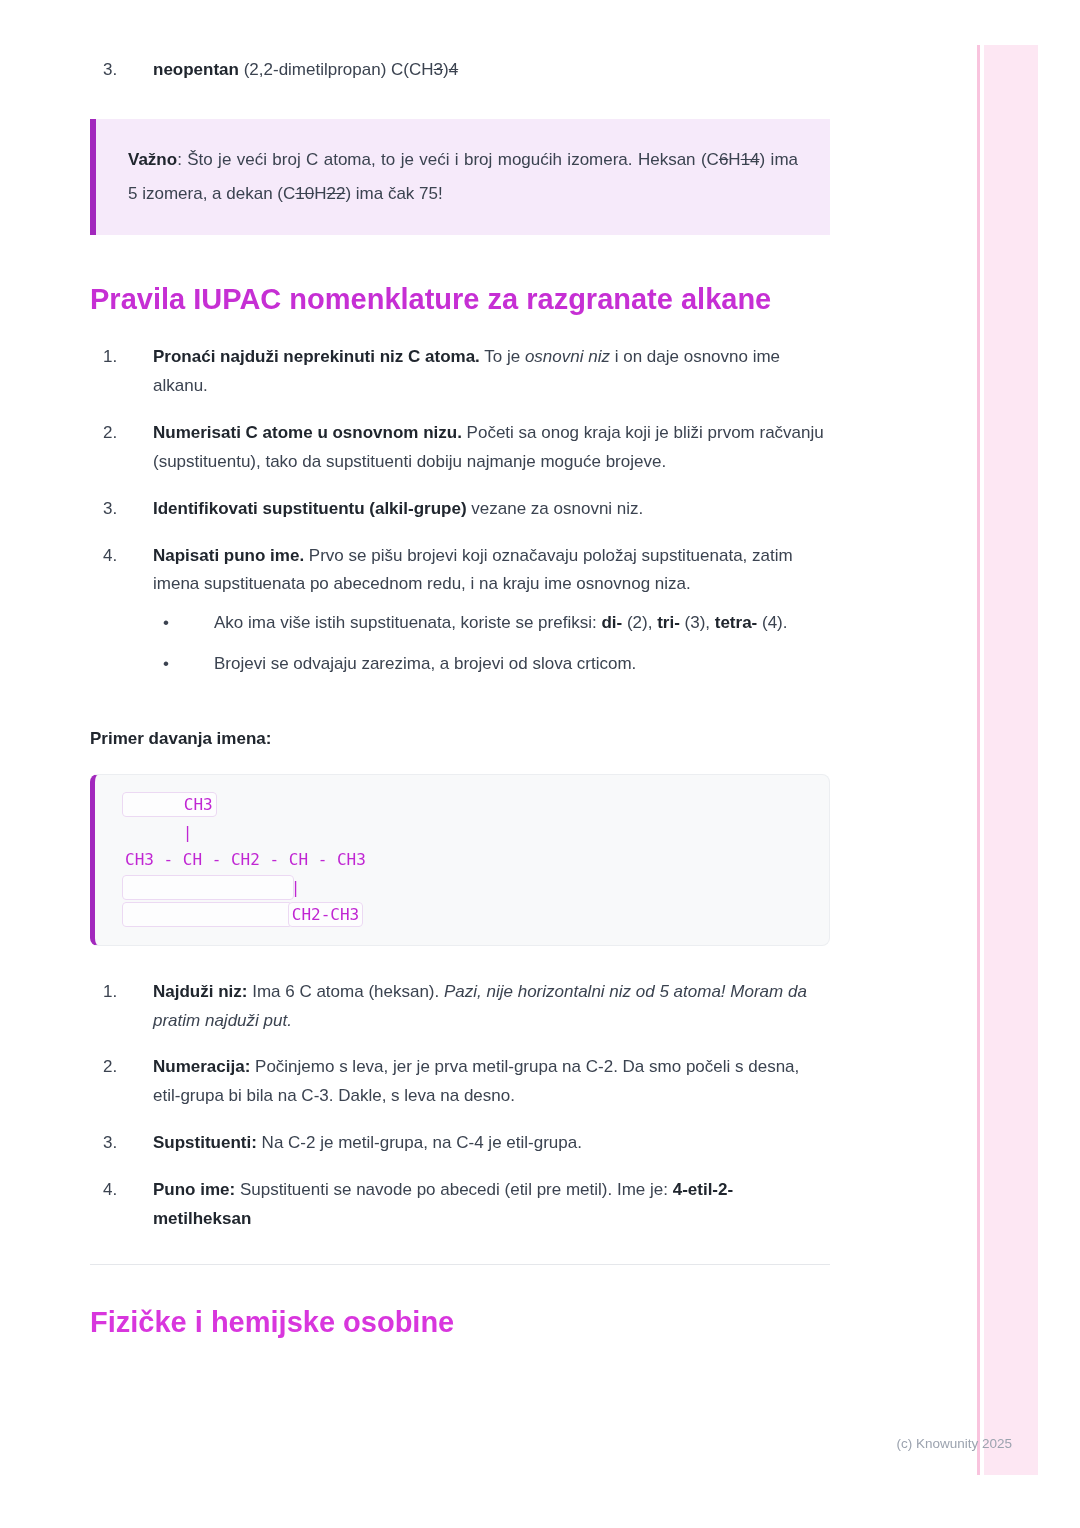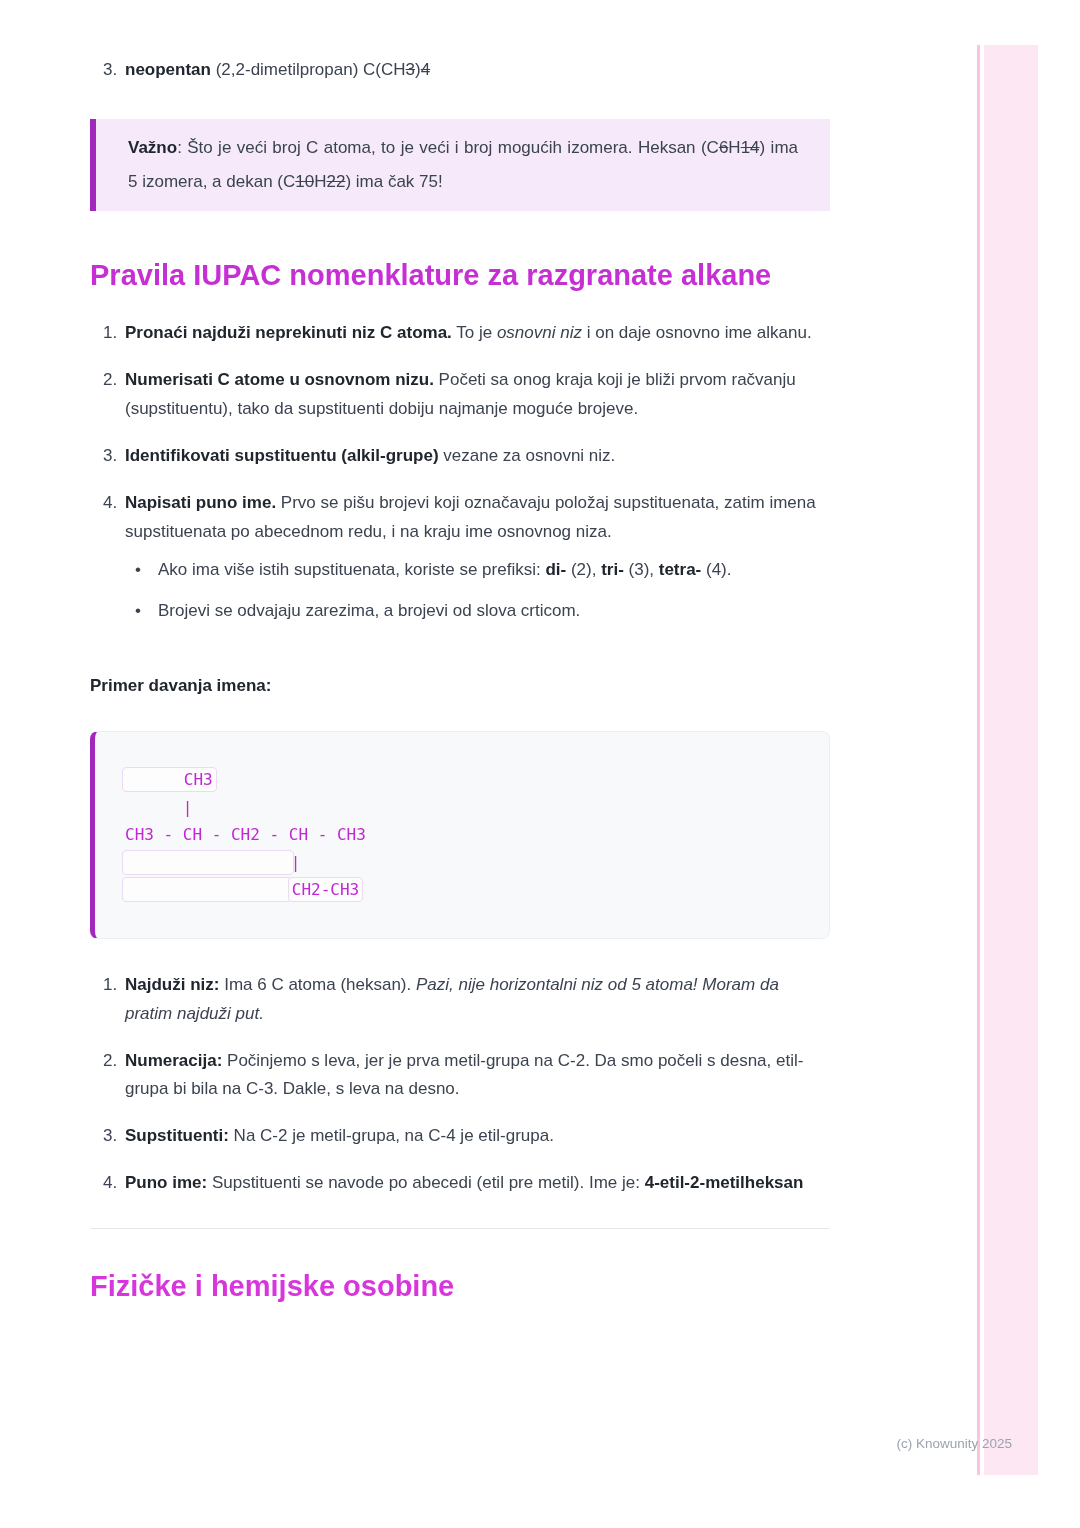--- a/index.html
+++ b/index.html
@@ -55,27 +55,27 @@
     font-size: 17px;
     line-height: 1.7;
   }
   .b { font-weight: 700; color: var(--bold); }
   .i { font-style: italic; }
   .strike { text-decoration: line-through; }
 
   .list-item { display: flex; margin-bottom: 18px; }
   .ol { padding-left: 13px; }
   .marker { flex: 0 0 22px; }
-  .item-body { flex: 1 1 auto; }
+  .item-body { flex: 1 1 auto; margin-left: 28px; }
   .intro-item { padding-left: 13px; margin-bottom: 34px; }
 
   .callout {
     background: var(--callout-bg);
     border-left: 6px solid var(--callout-border);
-    padding: 12px 32px;
+    padding: 24px 32px;
     margin: 0 0 46px 0;
   }
   .callout-text {
     text-align: justify;
     line-height: 2.0;
   }
 
   .section-heading {
     color: var(--heading);
     font-size: 29px;
@@ -83,28 +83,28 @@
     line-height: 1.25;
     margin: 0 0 26px 0;
   }
 
   .ul { padding-left: 10px; margin-top: 10px; }
   .bullet-item { display: flex; margin-bottom: 12px; }
   .bullet-marker { flex: 0 0 23px; }
 
   .rules-list { margin-bottom: 34px; }
 
-  .example-label { font-weight: 700; color: var(--bold); margin-bottom: 30px; }
+  .example-label { font-weight: 700; color: var(--bold); margin-bottom: 20px; }
 
   .code-block {
     background: var(--code-bg);
     border: 1px solid #eceef1;
     border-left: 5px solid var(--code-border);
     border-radius: 8px;
-    padding: 34px 30px;
+    padding: 16px 30px;
     margin: 0 0 32px 0;
     font-family: "DejaVu Sans Mono", "Liberation Mono", monospace;
     font-size: 16px;
     line-height: 1.72;
     color: var(--code-text);
   }
   .code-line { white-space: pre; }
   .codebox {
     border: 1px solid var(--code-box-border);
     background: #fdfdfe;

